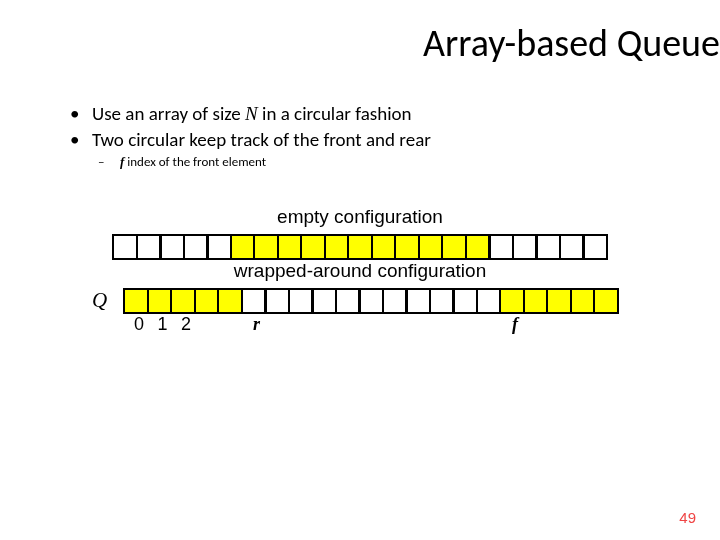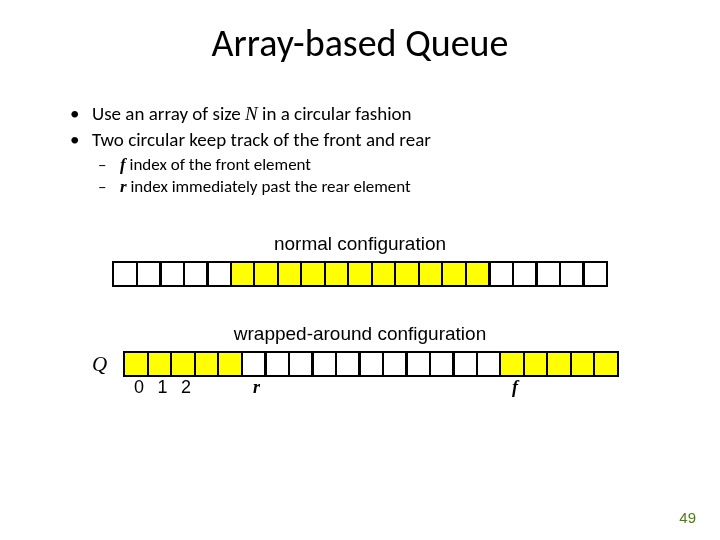--- a/index.html
+++ b/index.html
@@ -6,21 +6,21 @@
   body {
     width: 720px;
     height: 540px;
     background: #fff;
     font-family: Calibri, Arial, sans-serif;
     color: #000;
     position: relative;
     overflow: hidden;
   }
   .title {
-    text-align: center;
+    text-align: right;
     font-size: 38px;
     font-weight: 400;
     margin-top: 20px;
     margin-bottom: 22px;
   }
   .bullets {
     margin-left: 70px;
     font-size: 19px;
     line-height: 1.25;
     margin-top: 36px;
@@ -33,39 +33,39 @@
   .bullet-l1::before {
     content: "•";
     position: absolute;
     left: 0;
     top: 0;
   }
   .bullet-l2 {
     position: relative;
     padding-left: 22px;
     margin-left: 28px;
-    font-size: 17px;
+    font-size: 13px;
     margin-bottom: 1px;
   }
   .bullet-l2::before {
     content: "–";
     position: absolute;
     left: 0;
     top: 0;
   }
   .ital { font-style: italic; font-family: 'Times New Roman', serif; }
   .bold { font-weight: bold; }
   .config-label {
     text-align: center;
     font-family: Arial, sans-serif;
     font-size: 19px;
     color: #000;
   }
   .config1-label { margin-top: 36px; margin-bottom: 6px; }
-  .config2-label { margin-top: 36px; margin-bottom: 6px; }
+  .config2-label { margin-bottom: 6px; }
   .array-row {
     display: flex;
     justify-content: center;
   }
   .cell {
     width: 26px;
     height: 26px;
     border: 2.5px solid #000;
     margin-left: -2.5px;
   }
@@ -94,42 +94,39 @@
     margin-left: -2.5px;
   }
   .idx:first-child { margin-left: 0; }
   .idx-ital { font-family: 'Times New Roman', serif; font-style: italic; font-weight: bold; }
   .page-num {
     position: absolute;
     right: 24px;
     bottom: 14px;
     font-family: Arial, sans-serif;
     font-size: 15px;
-    color: #4d7c0f;
+    color: #ef4444;
   }
 </style>
 </head>
 <body>
 
 <div class="title">Array-based Queue</div>
 
 <div class="bullets">
   <div class="bullet-l1">
     <span>Use an array of size </span><span class="ital">N</span><span> in a circular fashion</span>
   </div>
   <div class="bullet-l1">Two circular keep track of the front and rear</div>
   <div class="bullet-l2">
     <span class="ital bold">f</span><span>  index of the front element</span>
   </div>
-  <div class="bullet-l2">
-    <span class="ital bold">r</span><span>  index immediately past the rear element</span>
-  </div>
 </div>
 
-<div class="config-label config1-label">normal configuration</div>
+<div class="config-label config1-label">empty configuration</div>
 <div class="array-row" id="array1">
     <div class="cell"></div>
     <div class="cell"></div>
     <div class="cell"></div>
     <div class="cell"></div>
     <div class="cell"></div>
     <div class="cell filled"></div>
     <div class="cell filled"></div>
     <div class="cell filled"></div>
     <div class="cell filled"></div>

